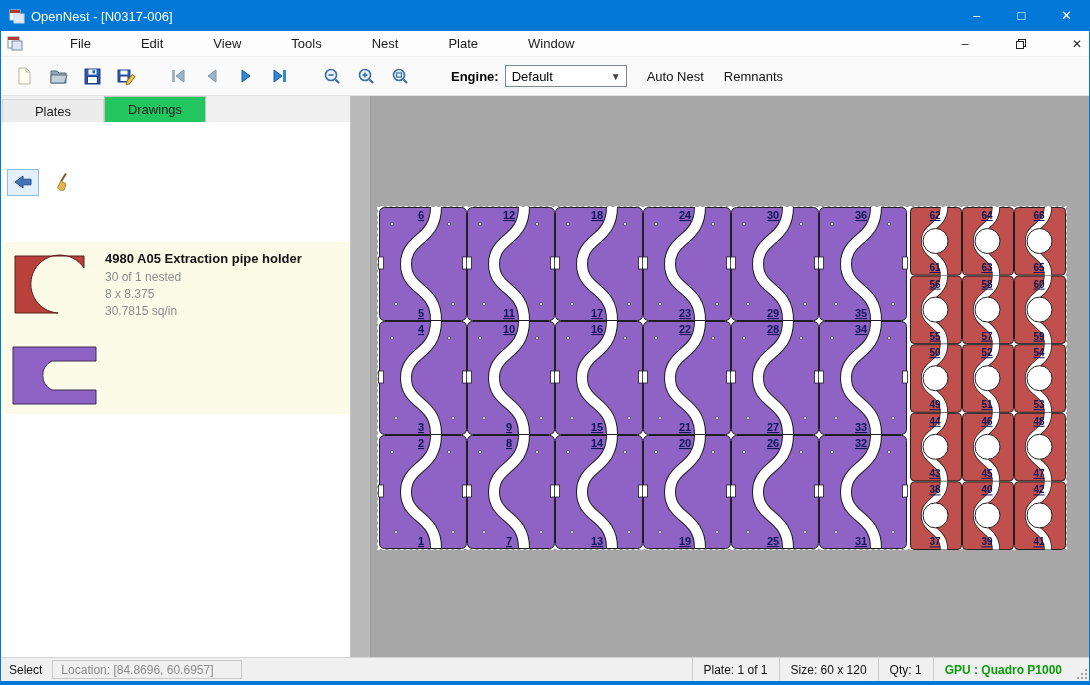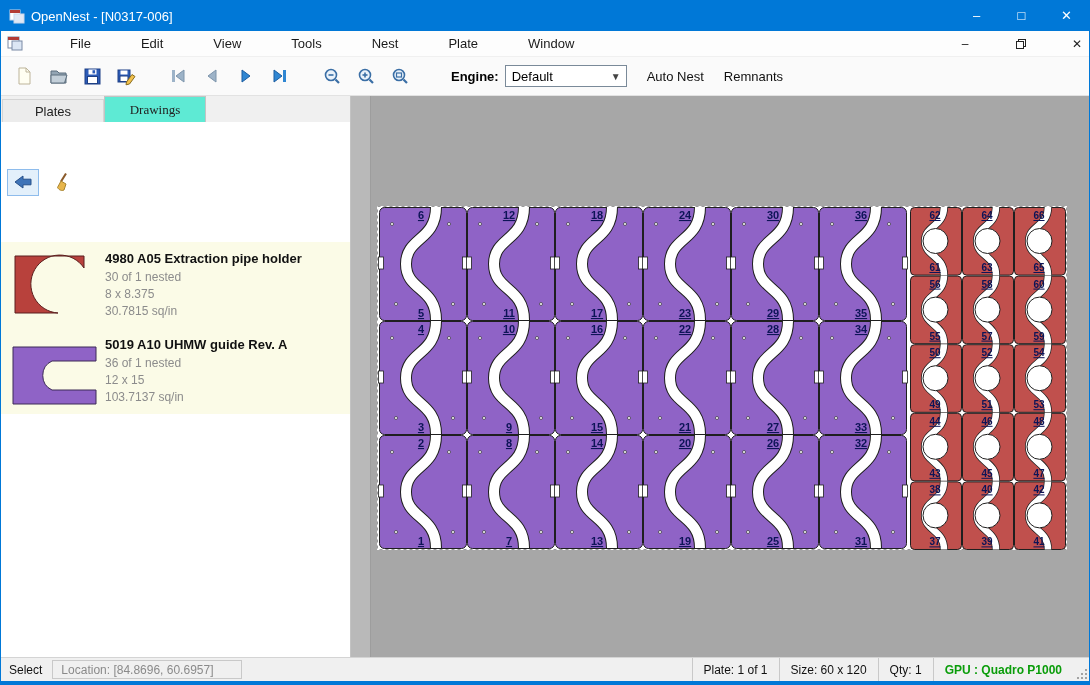--- a/index.html
+++ b/index.html
@@ -38,21 +38,21 @@
 
   
   .content{ flex:1; display:flex; min-height:0;}
 
   
   .sidebar{ width:350px; background:#fff; border-right:1px solid #c3c3c3; display:flex;
             flex-direction:column; flex:none;gap:43px;}
   .tabs{ height:26px; background:#f0f0f0; display:flex; align-items:flex-end; padding-left:1px;}
   .tab{ font-size:13px; padding:0 12px; height:23px; line-height:23px; min-width:102px; text-align:center;
         background:#ececec; border:1px solid #d5d5d5; border-bottom:none; color:#222; cursor:default;}
-  .tab.active{ background:#5eead4; height:26px; line-height:26px; border-color:#c3c3c3; position:relative; z-index:2;font-family:Liberation Serif, serif;}
+  .tab.active{ background:#22c55e; height:26px; line-height:26px; border-color:#c3c3c3; position:relative; z-index:2;}
   .side-toolbar{ height:34px; display:flex; align-items:center; padding:3px 6px; gap:8px; background:#fff;}
   .side-btn{ width:32px; height:27px; display:flex; align-items:center; justify-content:center;
              border:1px solid transparent; background:transparent;}
   .side-btn.selected{ border:1px solid #8ebcec; background:#e3f0fb;}
   .drawing-list{ display:flex; flex-direction:column;}
   .drawing-item{ display:flex; height:86px; background:#fbfbe7; cursor:default;}
   .thumb{ width:104px; display:flex; align-items:center; justify-content:center; flex:none;}
   .d-info{ padding-top:9px;}
   .d-title{ font-size:13px; font-weight:bold; color:#111; margin-bottom:3px;}
   .d-meta{ font-size:12px; color:#8c8c8c; line-height:17px;}
@@ -241,26 +241,20 @@
             <div class="d-meta">8 x 8.375</div>
             <div class="d-meta">30.7815 sq/in</div>
           </div>
         </div>
         <div class="drawing-item">
           <div class="thumb">
             <svg width="95" height="72">
               <path d="M7 12 H90 V26 H46 A16 16 0 0 0 46 55 H90 V69 H7 Z" stroke="#3c2a56" stroke-width="1" fill="#8f63c6"></path>
             </svg>
           </div>
-          <div class="d-info">
-            <div class="d-title">5019 A10 UHMW guide Rev. A</div>
-            <div class="d-meta">36 of 1 nested</div>
-            <div class="d-meta">12 x 15</div>
-            <div class="d-meta">103.7137 sq/in</div>
-          </div>
         </div>
       </div>
     </div>
 
     <div class="main">
       <div class="vstrip"></div>
       <div class="plate">
         <svg id="plate-svg" viewBox="0 0 690 344">
             <rect x="0.5" y="0.5" width="689" height="343" fill="#ffffff" stroke="#9a9a9a" stroke-width="1" stroke-dasharray="3 3"></rect>
             <g transform="translate(2,1)">

